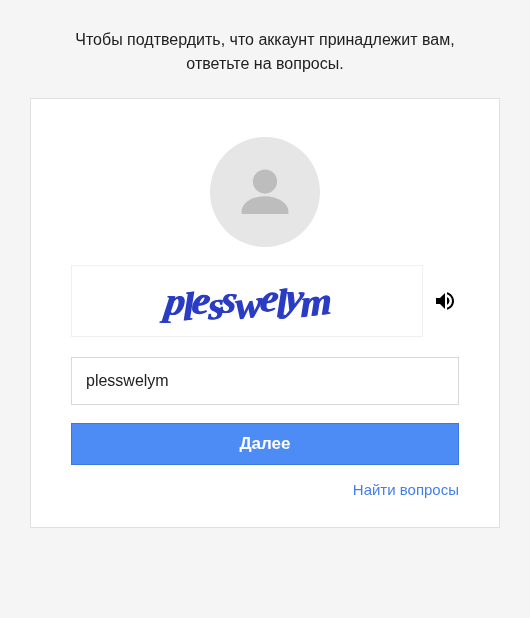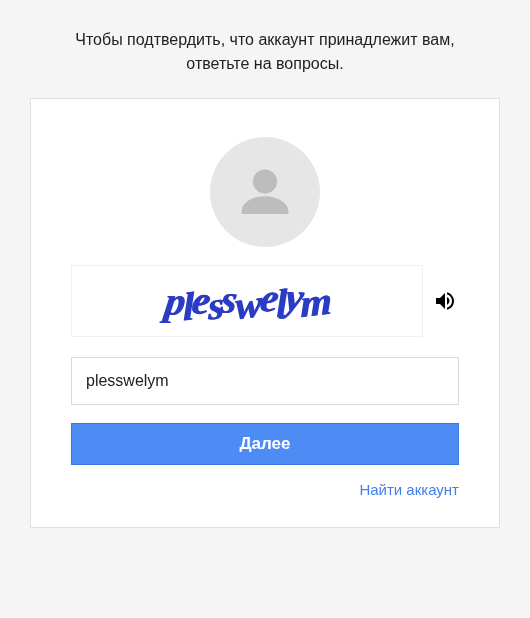--- a/index.html
+++ b/index.html
@@ -140,17 +140,17 @@
           <path d="M3 9v6h4l5 5V4L7 9H3zm13.5 3a4.5 4.5 0 0 0-2.5-4v8a4.5 4.5 0 0 0 2.5-4zM14 3.2v2.1c2.9.9 5 3.5 5 6.7s-2.1 5.8-5 6.7v2.1c4-1 7-4.5 7-8.8s-3-7.8-7-8.8z"></path>
         </svg>
       </button>
     </div>
 
     <input class="captcha-input" type="text" value="plesswelym" style="">
 
     <button class="next-btn" type="button">Далее</button>
 
     <div class="find-link-row">
-      <a class="find-link">Найти аккаунт</a>
+      <a class="find-link">Найти вопросы</a>
     </div>
 
   </div>
 </div>
 
 </body></html>

